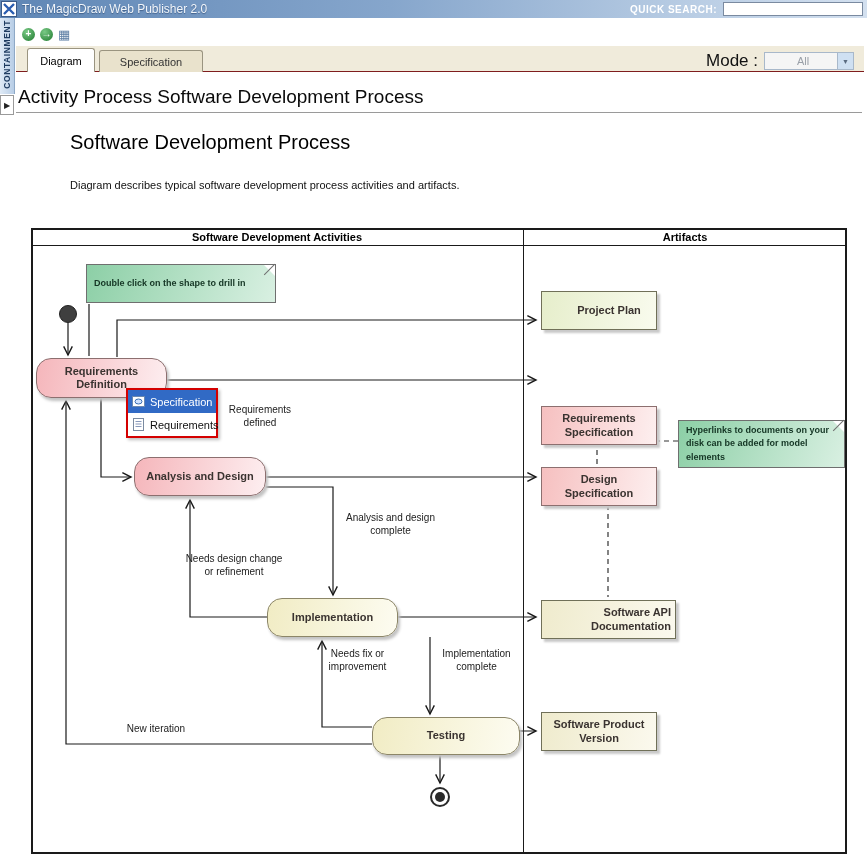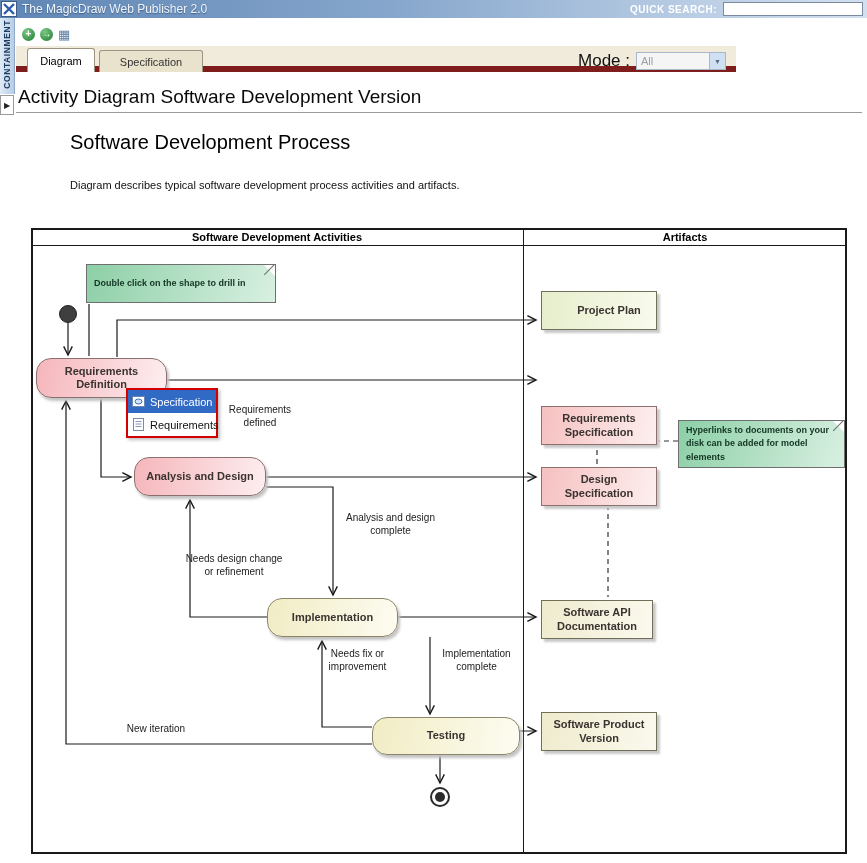--- a/index.html
+++ b/index.html
@@ -23,29 +23,29 @@
   .sidebar-toggle { position:absolute; left:0; top:95px; width:14px; height:20px; background:#fff; border:1px solid #9a9a9a;
     display:flex; align-items:center; justify-content:center; font-size:8px; color:#222; cursor:pointer; }
 
   
   .toolbar { position:absolute; left:22px; top:26px; height:16px; display:flex; gap:5px; align-items:center; }
   .tbicon { width:13px; height:13px; border-radius:50%; background:radial-gradient(circle at 35% 30%, #79c985, #1f7a2e);
     color:#fff; font-size:10px; line-height:12px; text-align:center; font-weight:bold; cursor:pointer; }
   .tbimg { font-size:13px; line-height:13px; color:#5b7da3; cursor:pointer; }
 
   
-  .tabband { position:absolute; left:16px; top:46px; width:720px; height:26px; background:#f0ebdb; border-bottom:6px solid #7f1d1d; }
+  .tabband { position:absolute; left:16px; top:46px; width:848px; height:26px; background:#f0ebdb; border-bottom:1px solid #7f1d1d; }
   .tab { position:absolute; top:2px; height:24px; display:flex; align-items:center; justify-content:center;
     font-size:11px; border:1px solid #9a9480; border-bottom:none; border-radius:3px 3px 0 0; cursor:pointer; }
   .tab.active { background:#fff; color:#000; z-index:2; }
   .tab.inactive { background:#e9e2cc; color:#333; top:4px; height:22px; }
   .mode-group { position:absolute; right:10px; top:5px; display:flex; align-items:center; gap:6px; }
   .mode-label { font-size:17px; color:#111; }
   .mode-select { width:90px; height:18px; background:#f5f5f5; border:1px solid #a8b8ca; display:flex; align-items:center; cursor:pointer; }
-  .mode-value { flex:1; font-size:11px; color:#9aa0a8; padding-left:4px; }
+  .mode-value { flex:1; font-size:11px; color:#9aa0a8; padding-left:4px;text-align:center; }
   .mode-arrow { width:16px; height:16px; background:#cfe0f2; border-left:1px solid #a8b8ca; font-size:7px; color:#5a6b80;
     display:flex; align-items:center; justify-content:center; }
 
   
   .heading { position:absolute; left:18px; top:86px; font-size:19px; color:#0a0a0a; }
   .rule { position:absolute; left:16px; top:112px; width:846px; height:1px; background:#9a9a9a; }
   .doc-title { position:absolute; left:70px; top:131px; font-size:20px; font-weight:normal; color:#000; }
   .doc-desc { position:absolute; left:70px; top:179px; font-size:11px; color:#111; }
 
   
@@ -123,21 +123,21 @@
     <div class="tab inactive" style="left:83px; width:104px;">Specification</div>
     <div class="mode-group">
       <span class="mode-label">Mode :</span>
       <div class="mode-select">
         <span class="mode-value">All</span>
         <span class="mode-arrow">▼</span>
       </div>
     </div>
   </div>
 
-  <div class="heading">Activity Diagram Software Development Version</div>
+  <div class="heading">Activity Process Software Development Process</div>
   <div class="rule"></div>
   <div class="doc-title">Software Development Process</div>
   <div class="doc-desc">Diagram describes typical software development process activities and artifacts.</div>
 
   <div class="frame"></div>
   <div class="lane-head"></div>
   <div class="lane-div"></div>
   <div class="lane-title" style="left:31px; width:492px;">Software Development Activities</div>
   <div class="lane-title" style="left:523px; width:324px;">Artifacts</div>
 
@@ -181,21 +181,21 @@
   <div class="node activity pink" style="left:134px; top:457px; width:132px; height:39px;">Analysis and Design</div>
   <div class="node activity cream" style="left:267px; top:598px; width:131px; height:39px;">Implementation</div>
   <div class="node activity cream" style="left:372px; top:717px; width:148px; height:38px;">Testing</div>
   <div class="final-outer" style="left:430px; top:787px;">
     <div class="final-inner"></div>
   </div>
 
   <div class="node artifact green" style="left:541px; top:291px; width:116px; height:39px;padding-left:24px;">Project Plan</div>
   <div class="node artifact pink" style="left:541px; top:361px; width:116px; height:39px;margin-top:45px;">Requirements Specification</div>
   <div class="node artifact pink" style="left:541px; top:467px; width:116px; height:39px;">Design Specification</div>
-  <div class="node artifact cream" style="left:541px; top:600px; width:112px; height:39px;">Software API Documentation</div>
+  <div class="node artifact cream" style="left:541px; top:600px; width:135px; height:39px;text-align:right;">Software API Documentation</div>
   <div class="node artifact cream" style="left:541px; top:712px; width:116px; height:39px;">Software Product Version</div>
 
   <div class="elabel" style="left:220px; top:404px; width:80px;">Requirements defined</div>
   <div class="elabel" style="left:343px; top:512px; width:95px;">Analysis and design complete</div>
   <div class="elabel" style="left:180px; top:553px; width:108px;">Needs design change or refinement</div>
   <div class="elabel" style="left:315px; top:648px; width:85px;">Needs fix or improvement</div>
   <div class="elabel" style="left:434px; top:648px; width:85px;">Implementation complete</div>
   <div class="elabel" style="left:120px; top:723px; width:72px;">New iteration</div>
 
   <div class="ctx">

